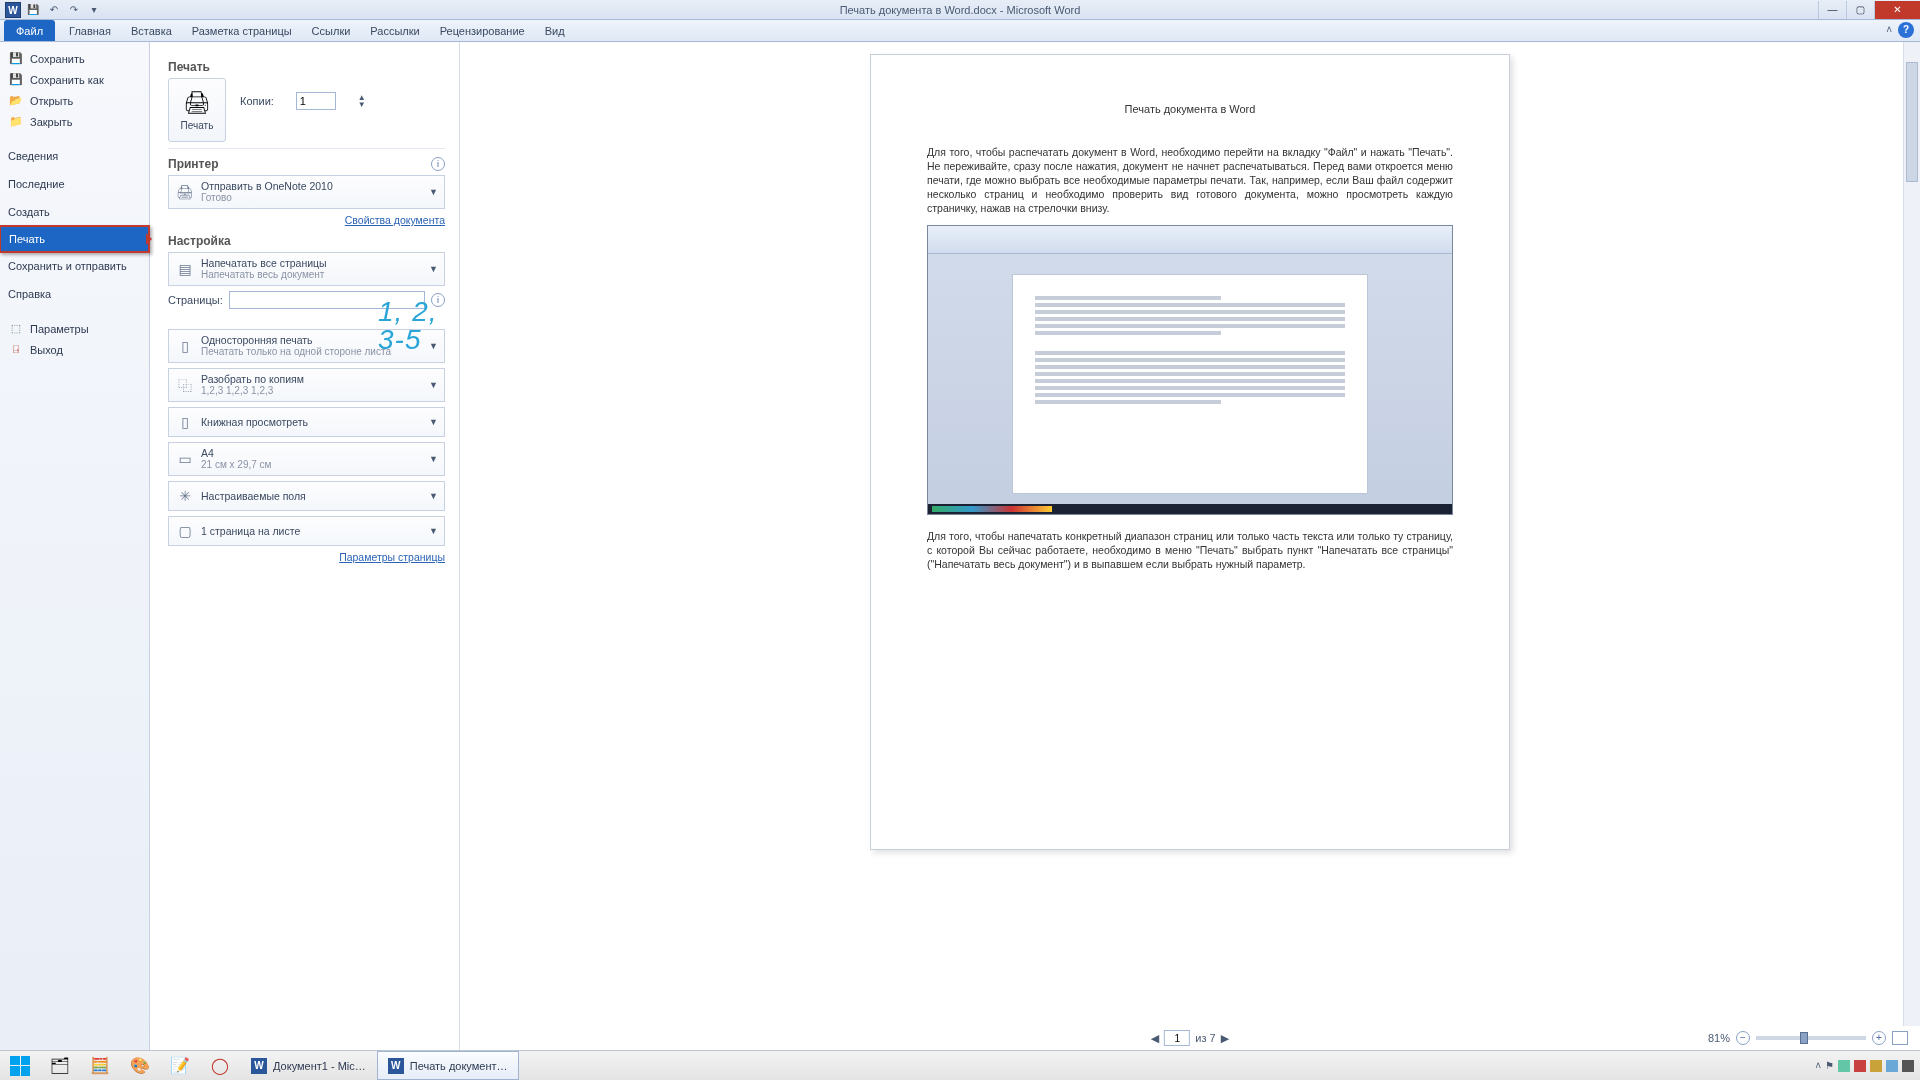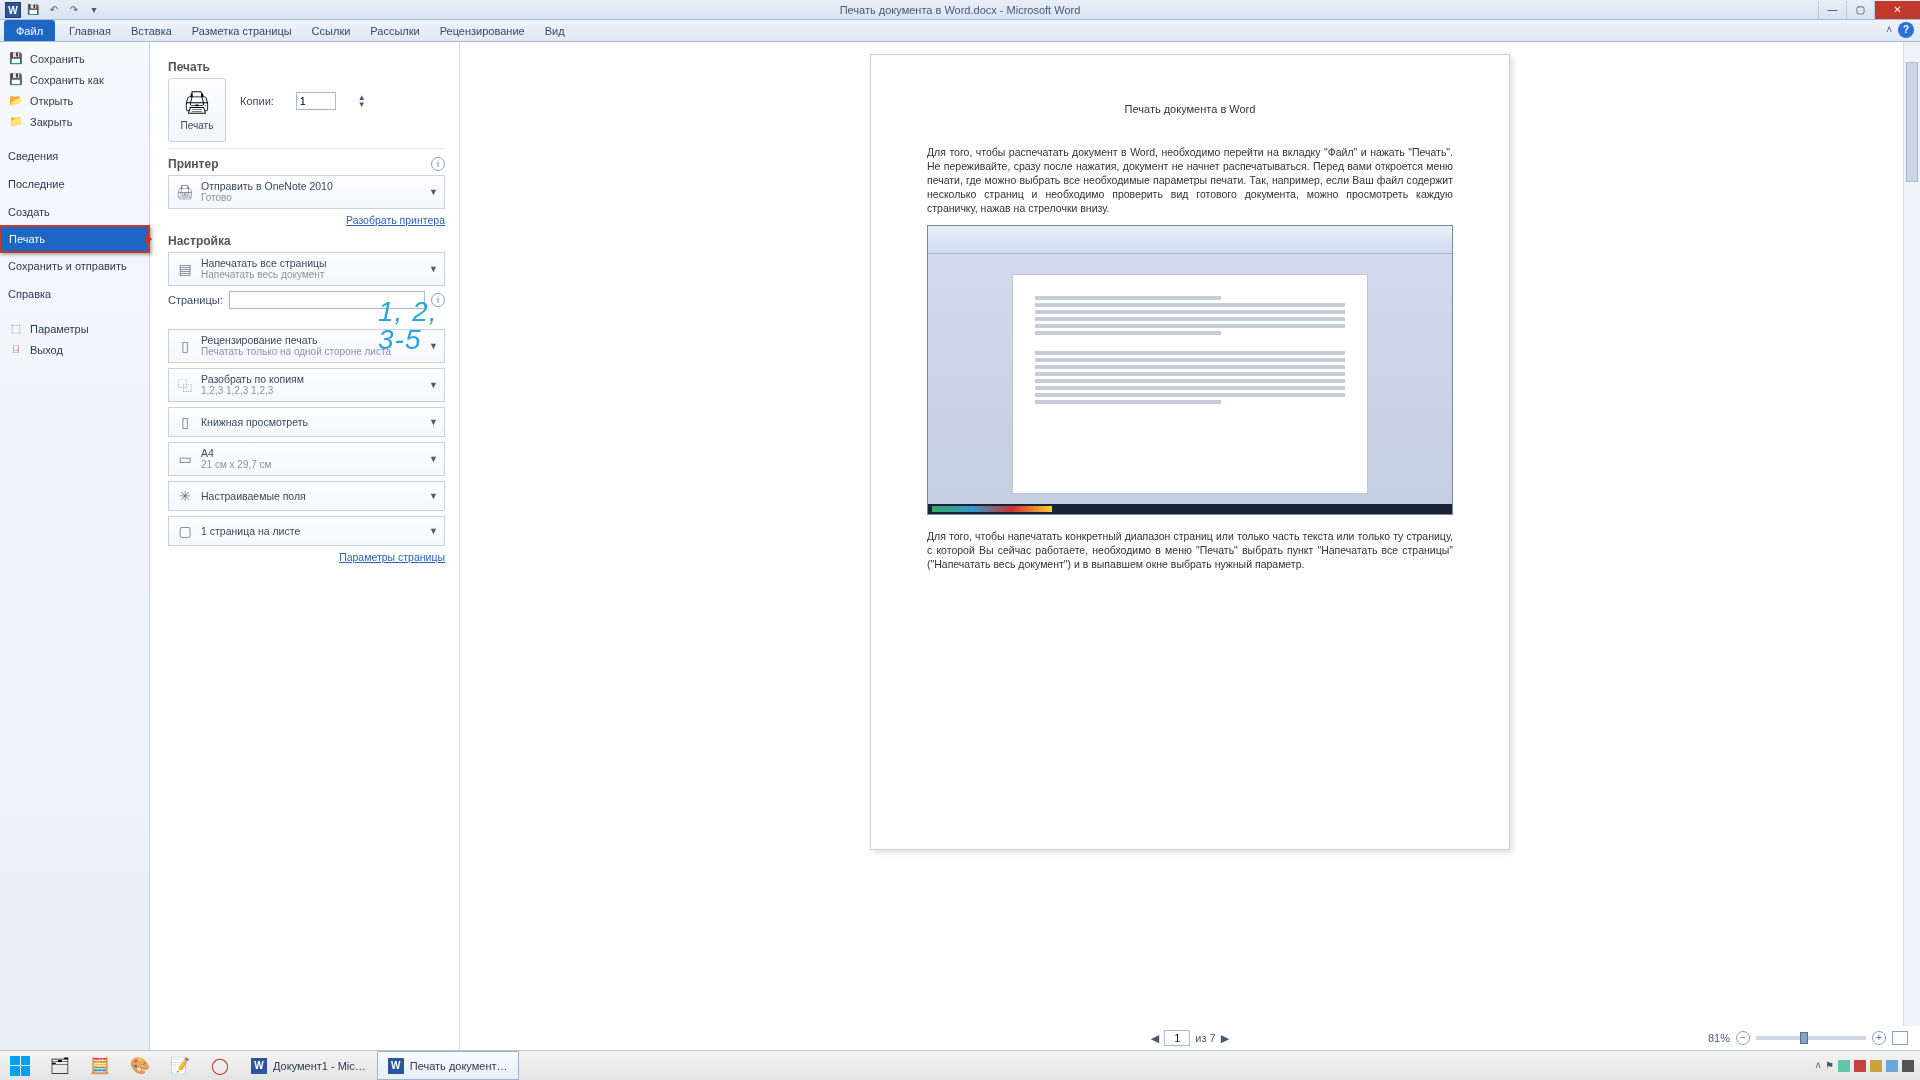--- a/index.html
+++ b/index.html
@@ -200,21 +200,21 @@
         </span>
     </div>
     <div class="dd h2">
       <div class="di">🖨</div>
       <div class="dt">
           <div>Отправить в OneNote 2010</div>
           <div class="sub">Готово</div>
         </div>
       <div class="caret">▼</div>
     </div>
-    <div class="linkr">Разобрать принтера</div>
+    <div class="linkr">Свойства документа</div>
 
     <div class="set-head">Настройка</div>
 
     <div class="dd h2">
       <div class="di">▤</div>
       <div class="dt">
           <div>Напечатать все страницы</div>
           <div class="sub">Напечатать весь документ</div>
         </div>
       <div class="caret">▼</div>
@@ -222,21 +222,21 @@
 
     <div class="pages-row">
       <span>Страницы:</span>
       <input style="">
       <span class="info">i</span>
     </div>
 
     <div class="dd h2">
       <div class="di">▯</div>
       <div class="dt">
-          <div>Рецензирование печать</div>
+          <div>Односторонняя печать</div>
           <div class="sub">Печатать только на одной стороне листа</div>
         </div>
       <div class="caret">▼</div>
     </div>
 
     <div class="dd h2">
       <div class="di">⿻</div>
       <div class="dt">
           <div>Разобрать по копиям</div>
           <div class="sub">1,2,3    1,2,3    1,2,3</div>
@@ -294,21 +294,21 @@
             <div class="sline"></div>
             <div class="sline"></div>
             <div class="sline"></div>
           <div class="sline"></div>
             <div class="sline"></div>
             <div class="sline"></div>
             <div class="sline sh"></div>
         </div>
         <div class="staskbar"></div>
       </div>
-      <p>Для того, чтобы напечатать конкретный диапазон страниц или только часть текста или только ту страницу, с которой Вы сейчас работаете, необходимо в меню "Печать" выбрать пункт "Напечатать все страницы" ("Напечатать весь документ") и в выпавшем окне выбрать нужный параметр.</p>
+      <p>Для того, чтобы напечатать конкретный диапазон страниц или только часть текста или только ту страницу, с которой Вы сейчас работаете, необходимо в меню "Печать" выбрать пункт "Напечатать все страницы" ("Напечатать весь документ") и в выпавшем если выбрать нужный параметр.</p>
     </div>
 
     <div class="vscroll">
         <div class="vth"></div>
       </div>
 
     <div class="pvbar">
       <div class="nav">
         <span>◀</span>
         <input value="1" style="">

